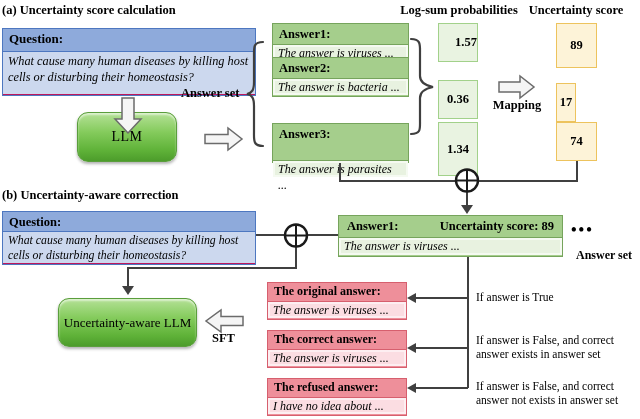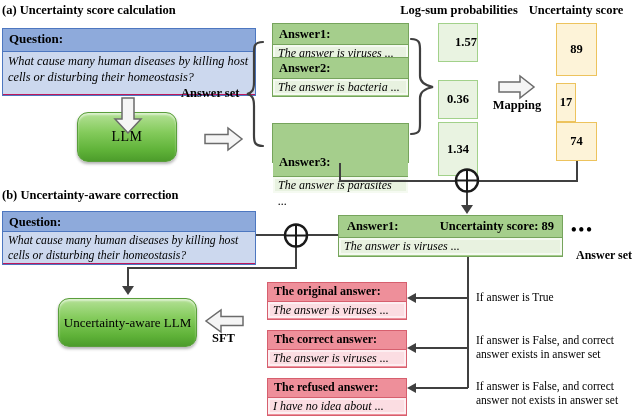--- a/index.html
+++ b/index.html
@@ -66,29 +66,29 @@
 
   <div class="twobox greenbox" style="left:272px;top:23px;width:137px;height:40px;">
     <div class="hdr" style="height:20px;">Answer1:</div>
     <div class="bdy" style="height:17px;">The answer is viruses ...</div>
   </div>
   <div class="twobox greenbox" style="left:272px;top:57px;width:137px;height:40px;">
     <div class="hdr" style="height:20px;">Answer2:</div>
     <div class="bdy" style="height:17px;">The answer is bacteria ...</div>
   </div>
   <div class="twobox greenbox" style="left:272px;top:123px;width:137px;height:40px;">
-    <div class="hdr" style="height:24px;margin-top:28px;">Answer3:</div>
+    <div class="hdr" style="height:36px;">Answer3:</div>
     <div class="bdy" style="height:17px;">The answer is parasites ...</div>
   </div>
 
   <div class="valbox val-green" style="left:438px;top:23px;width:40px;height:39px;padding-left:16px;">1.57</div>
   <div class="valbox val-green" style="left:438px;top:80px;width:40px;height:39px;">0.36</div>
   <div class="valbox val-green" style="left:438px;top:122px;width:40px;height:54px;">1.34</div>
 
-  <div class="valbox val-yellow" style="left:556px;top:23px;width:41px;height:53px;">89</div>
+  <div class="valbox val-yellow" style="left:556px;top:23px;width:41px;height:45px;">89</div>
   <div class="valbox val-yellow" style="left:556px;top:83px;width:20px;height:39px;">17</div>
   <div class="valbox val-yellow" style="left:556px;top:122px;width:41px;height:39px;">74</div>
 
   <div class="lbl" style="left:491px;top:98px;width:52px;text-align:center;font-size:12.5px;">Mapping</div>
 
   <div class="twobox bluebox" style="left:2px;top:211px;width:254px;height:54px;">
     <div class="hdr" style="height:19px;font-size:12.5px;">Question:</div>
     <div class="bdy" style="height:32px;font-size:11.8px;line-height:1.28;">What cause many human diseases by killing host cells or disturbing their homeostasis?</div>
   </div>
 

